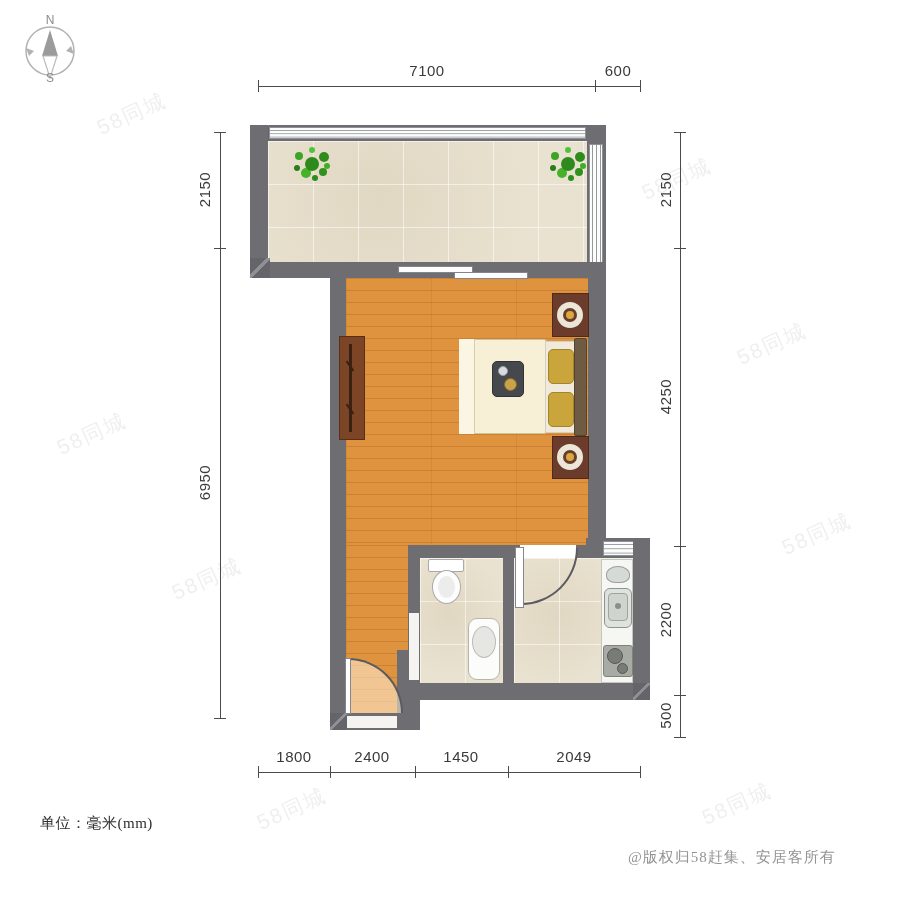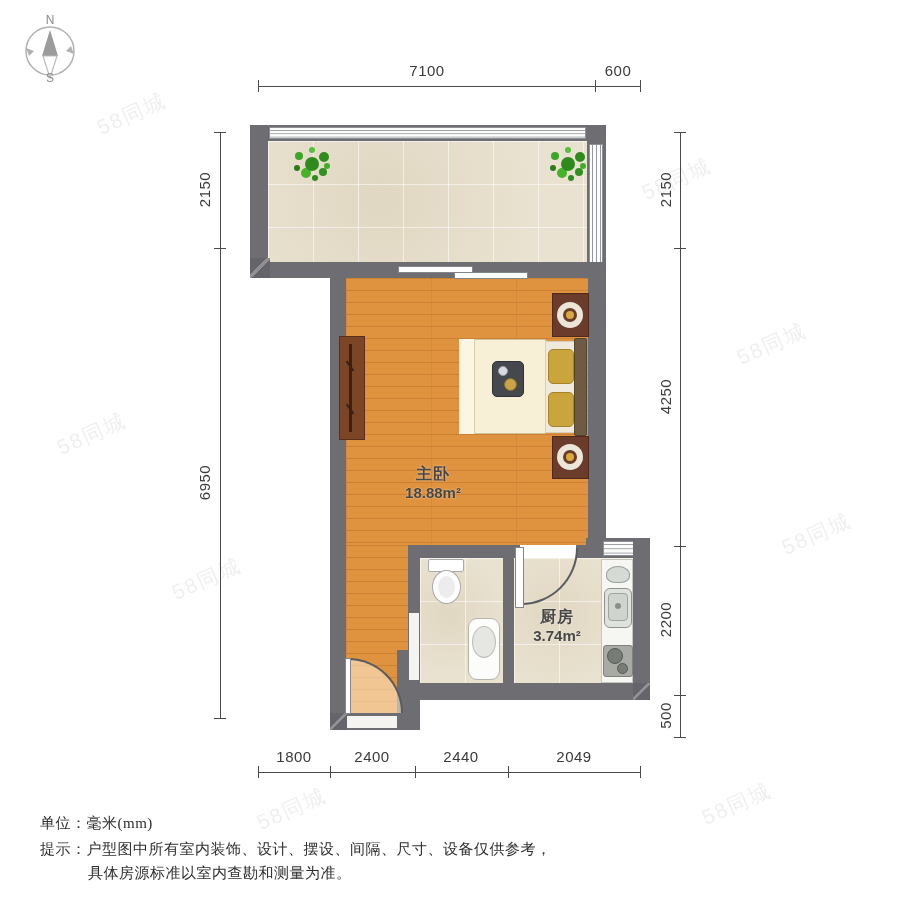--- a/index.html
+++ b/index.html
@@ -206,28 +206,20 @@
 
   <div class="counter" style="left:601px;top:559px;width:32px;height:124px"></div>
   <div class="kfaucet" style="left:606px;top:566px;width:24px;height:17px"></div>
   <div class="ksink-o" style="left:604px;top:588px;width:28px;height:40px"></div>
   <div class="ksink-i" style="left:608px;top:593px;width:20px;height:28px"></div>
   <div class="abs" style="left:615px;top:603px;width:6px;height:6px;border-radius:50%;background:#8b8f8a"></div>
   <div class="stove" style="left:603px;top:645px;width:30px;height:32px"></div>
   <div class="burner" style="left:607px;top:648px;width:16px;height:16px"></div>
   <div class="burner" style="left:617px;top:663px;width:11px;height:11px"></div>
 
-  <div class="room-label" style="left:373px;top:464px;width:120px">
-    <span class="nm">主卧</span>
-    <span class="ar">18.88m²</span>
-  </div>
-  <div class="room-label" style="left:507px;top:607px;width:100px">
-    <span class="nm">厨房</span>
-    <span class="ar">3.74m²</span>
-  </div>
 
   <div class="dline" style="left:258px;top:86px;width:383px;height:1px"></div>
   <div class="tick-v" style="left:258px;top:80px"></div>
   <div class="tick-v" style="left:595px;top:80px"></div>
   <div class="tick-v" style="left:640px;top:80px"></div>
   <div class="dim" style="left:387px;top:62px">7100</div>
   <div class="dim" style="left:578px;top:62px">600</div>
 
   <div class="dline" style="left:220px;top:132px;width:1px;height:586px"></div>
   <div class="tick-h" style="left:214px;top:132px"></div>
@@ -248,20 +240,19 @@
   <div class="dim rot" style="left:630px;top:707px">500</div>
 
   <div class="dline" style="left:258px;top:772px;width:383px;height:1px"></div>
   <div class="tick-v" style="left:258px;top:766px"></div>
   <div class="tick-v" style="left:330px;top:766px"></div>
   <div class="tick-v" style="left:415px;top:766px"></div>
   <div class="tick-v" style="left:508px;top:766px"></div>
   <div class="tick-v" style="left:640px;top:766px"></div>
   <div class="dim" style="left:254px;top:748px">1800</div>
   <div class="dim" style="left:332px;top:748px">2400</div>
-  <div class="dim" style="left:421px;top:748px">2440</div>
+  <div class="dim" style="left:421px;top:748px">1450</div>
   <div class="dim" style="left:534px;top:748px">2049</div>
 
   <div class="foot" style="left:40px;top:814px">单位：毫米(mm)</div>
-  <div class="foot" style="left:40px;top:840px">提示：户型图中所有室内装饰、设计、摆设、间隔、尺寸、设备仅供参考，</div>
-  <div class="foot" style="left:88px;top:864px">具体房源标准以室内查勘和测量为准。</div>
+  <div class="copyright" style="left:628px;top:848px">@版权归58赶集、安居客所有</div>
 
 </div>
 
 </body></html>

